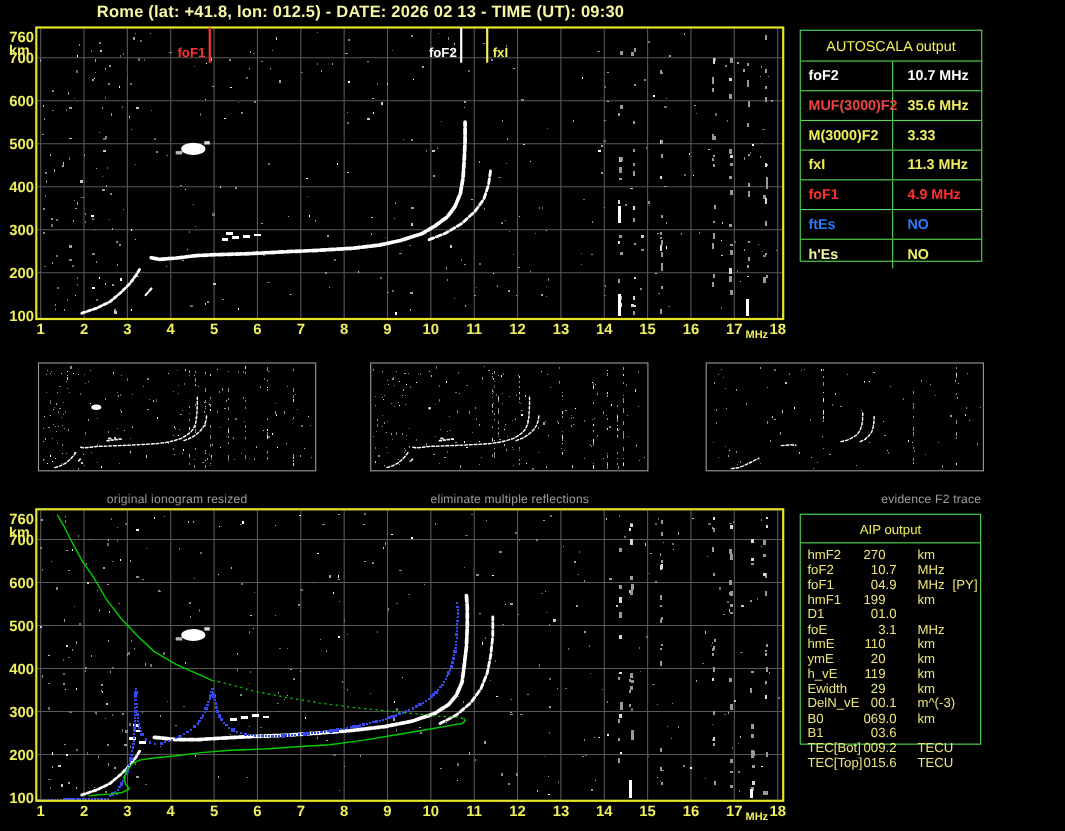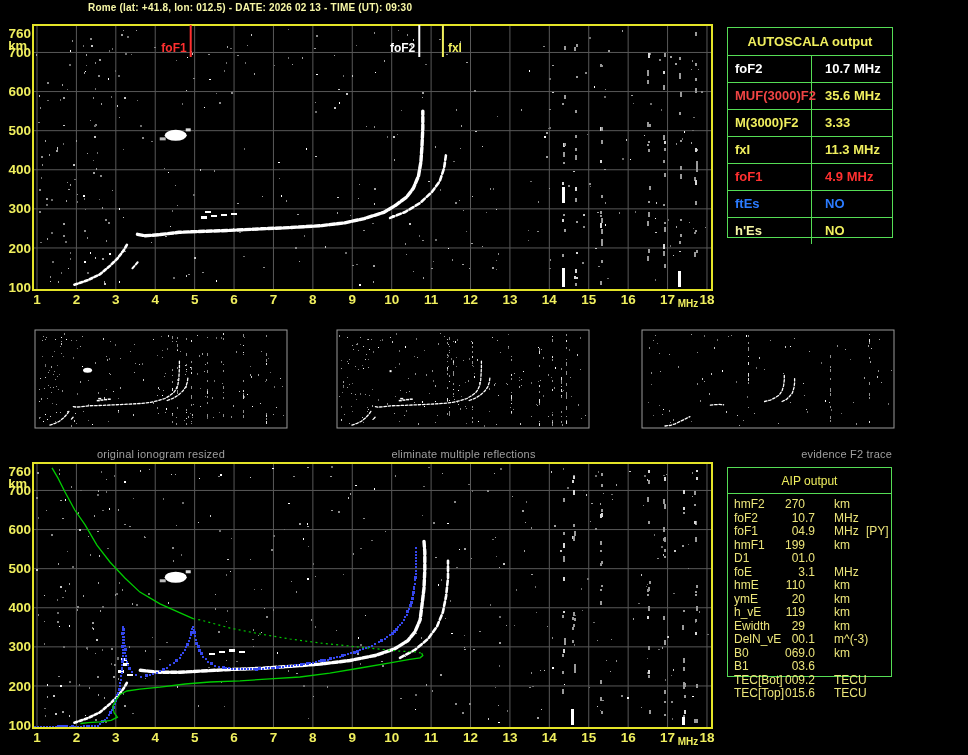--- a/index.html
+++ b/index.html
@@ -1,27 +1,27 @@
 <!DOCTYPE html>
 <html><head>
 <meta charset="utf-8">
 <style>
   html,body{margin:0;padding:0;background:#000;}
   #app{position:relative;width:968px;height:755px;background:#000;overflow:hidden;
        font-family:"Liberation Sans",sans-serif;}
-  #page-title{position:absolute;left:88px;top:2px;font-size:10px;font-weight:bold;
+  #page-title{position:absolute;left:88px;top:2px;font-size:15px;font-weight:bold;
        color:#f7f7a6;letter-spacing:.2px;white-space:pre;}
   #scene{position:absolute;left:0;top:0;}
   .caption{position:absolute;top:448px;height:13px;font-size:11px;color:#9f9f9f;
        text-align:center;letter-spacing:.2px;}
   
   #autoscala-table{position:absolute;left:727px;top:27px;width:166px;height:211px;
        border:1px solid #55dd55;background:#000;box-sizing:border-box;}
   #autoscala-head{height:27px;line-height:27px;text-align:center;font-size:13px;
-       font-weight:bold;color:#f0ef5e;border-bottom:1px solid #55dd55;}
+       font-weight:normal;color:#f0ef5e;border-bottom:1px solid #55dd55;}
   .as-row{display:flex;height:26px;line-height:26px;font-size:13px;font-weight:bold;}
   .as-row+.as-row{border-top:1px solid #55dd55;}
   .as-label{width:84px;border-right:1px solid #55dd55;padding-left:7px;box-sizing:border-box;}
   .as-value{padding-left:13px;text-align:right;}
   
   #aip-table{position:absolute;left:727px;top:467px;width:165px;height:210px;
        border:1px solid #55dd55;background:#000;box-sizing:border-box;overflow:visible;}
   #aip-head{height:25px;line-height:26px;text-align:center;font-size:12px;
        color:#f0ef5e;border-bottom:1px solid #55dd55;}
   .aip-row{position:absolute;left:0;width:165px;height:13px;font-size:12px;

